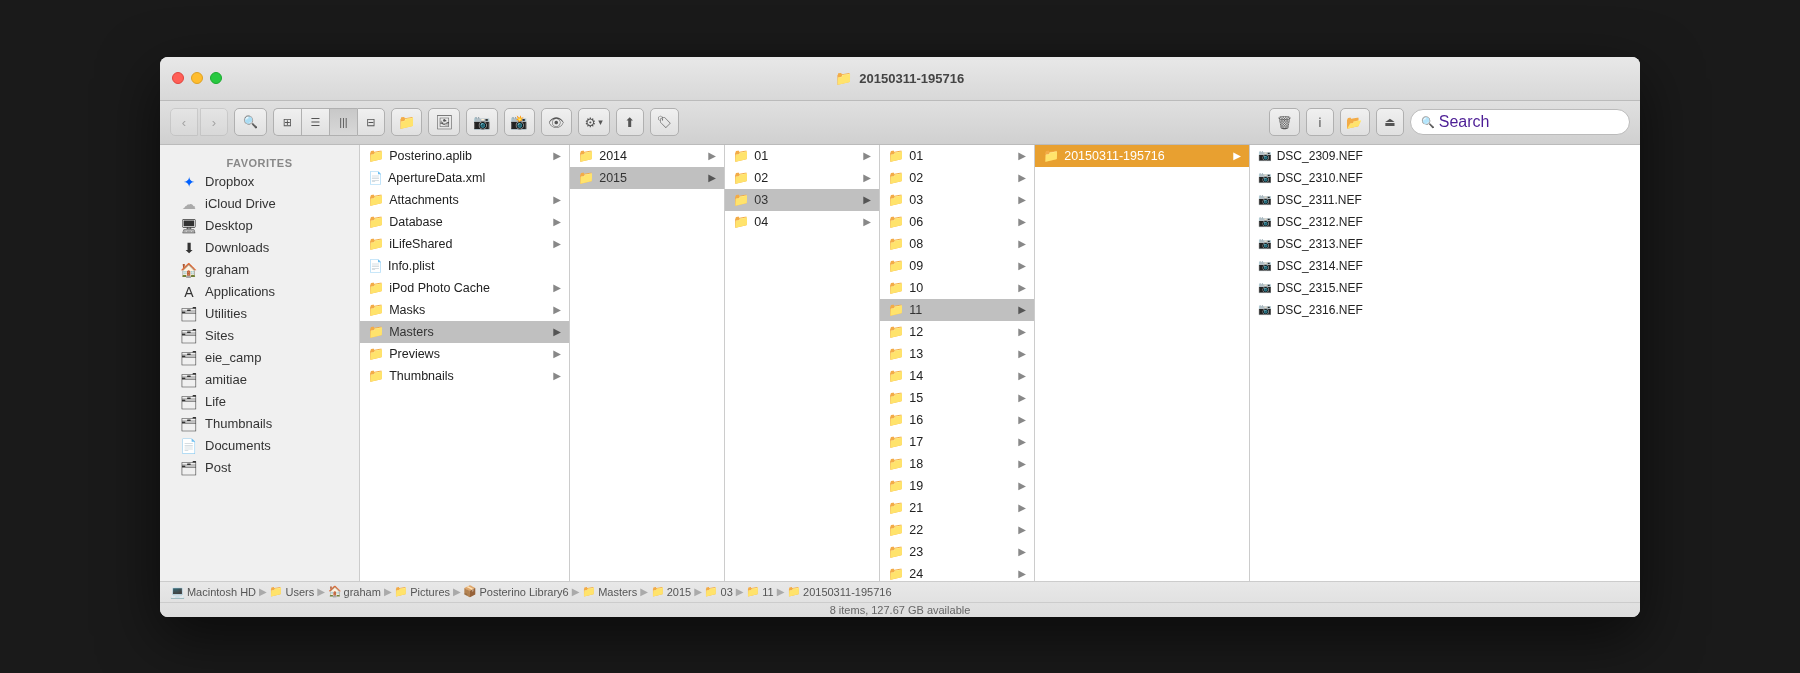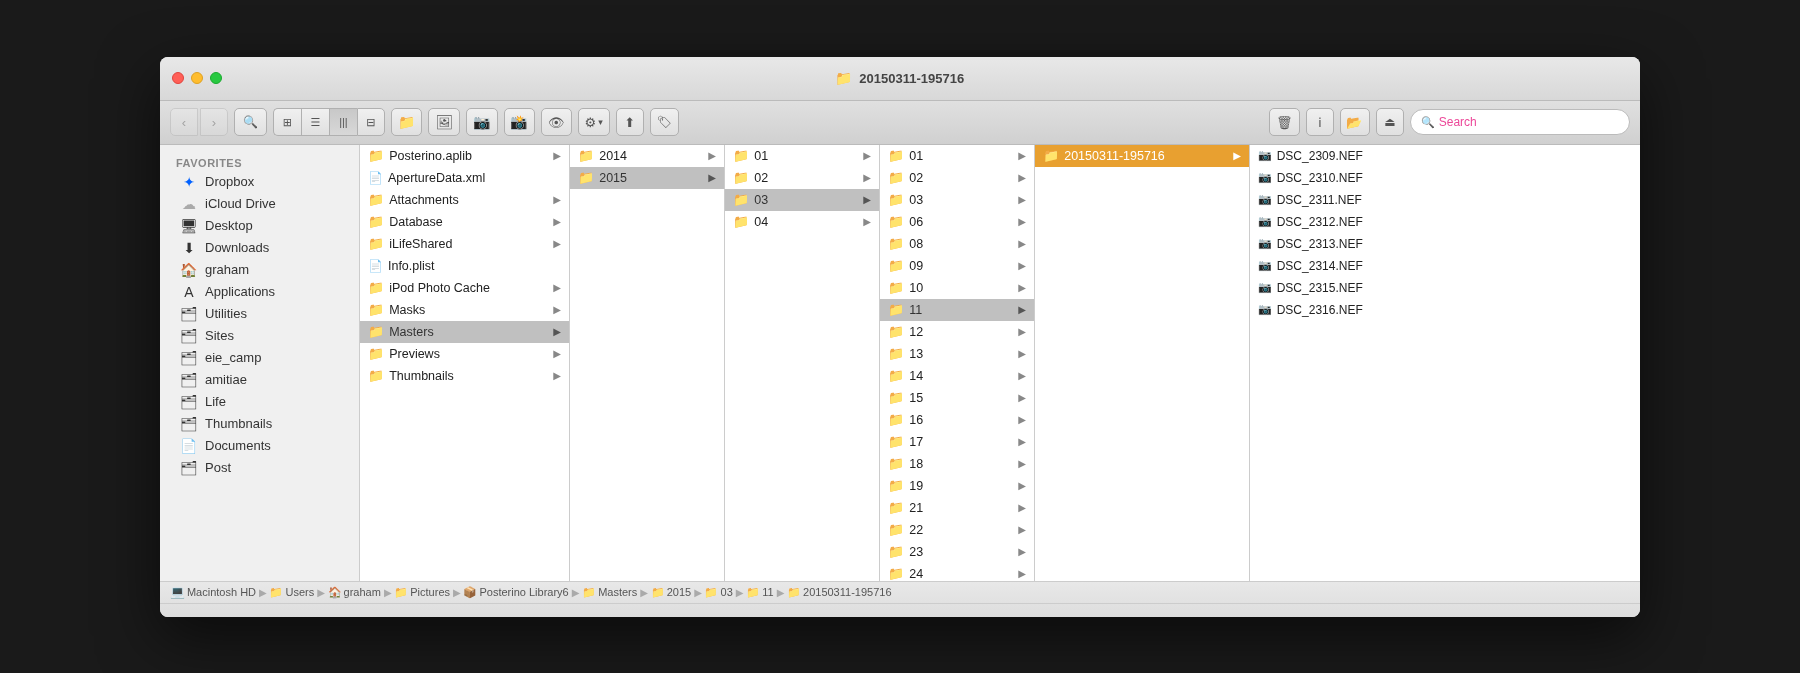--- a/index.html
+++ b/index.html
@@ -124,20 +124,21 @@
       flex-shrink: 0;
       padding: 8px 0;
     }
     .sidebar-section-title {
       font-size: 11px;
       font-weight: 700;
       color: #888;
       padding: 4px 16px 2px;
       text-transform: uppercase;
       letter-spacing: 0.5px;
+      text-align: center;
     }
     .sidebar-item {
       display: flex;
       align-items: center;
       gap: 7px;
       padding: 3px 16px;
       cursor: pointer;
       font-size: 13px;
       color: #333;
       border-radius: 4px;
@@ -308,21 +309,21 @@
       </div>
       <div class="toolbar-btn">
         <span style="font-size:13px;">📂</span>
       </div>
     </div>
     <div class="toolbar-btn">
       <span style="font-size:12px;">⏏</span>
     </div>
     <div class="search-box">
       <span style="font-size:11px;">🔍</span>
-      <span style="font-size:12px;color:#ec4899;">Search</span>
+      <span style="font-size:16px;color:#4c1d95;">Search</span>
     </div>
   </div>
 
   <div class="main-content">
 
     <div class="sidebar">
       <div class="sidebar-section-title">Favorites</div>
       <div class="sidebar-item">
         <span class="sidebar-icon" style="color:#0061FF;">✦</span>
         <span class="sidebar-label">Dropbox</span>
@@ -670,14 +671,17 @@
       <div class="bc-item">
         <span style="font-size:11px;color:#6bb8e8;">📁</span>
         <span>11</span>
       </div>
       <span class="bc-arrow">▶</span>
       <div class="bc-item">
         <span style="font-size:11px;color:#6bb8e8;">📁</span>
         <span>20150311-195716</span>
       </div>
     </div>
+    <div class="status-text">
+      <span>8 items, 127.67 GB available</span>
+    </div>
   </div>
 </div>
 
 </body></html>

